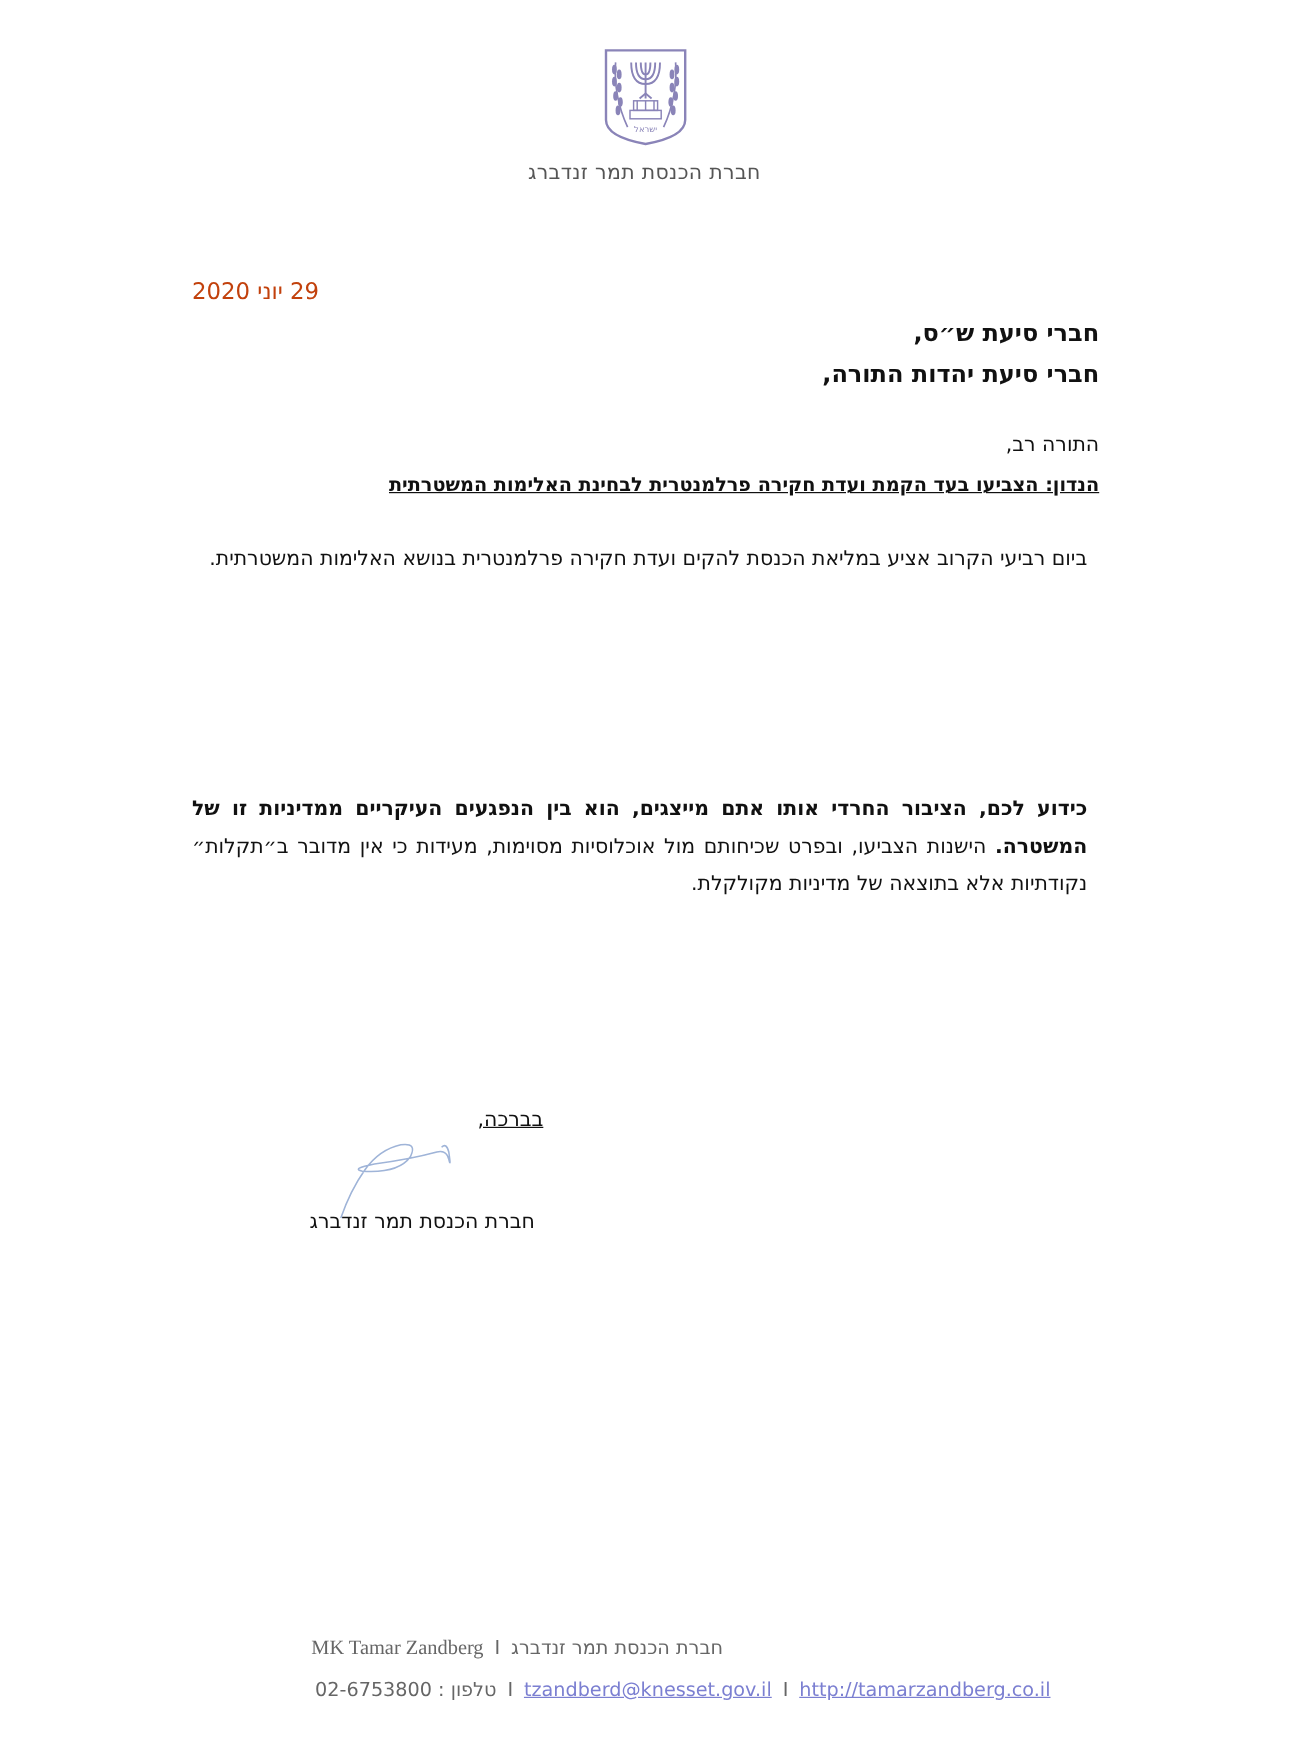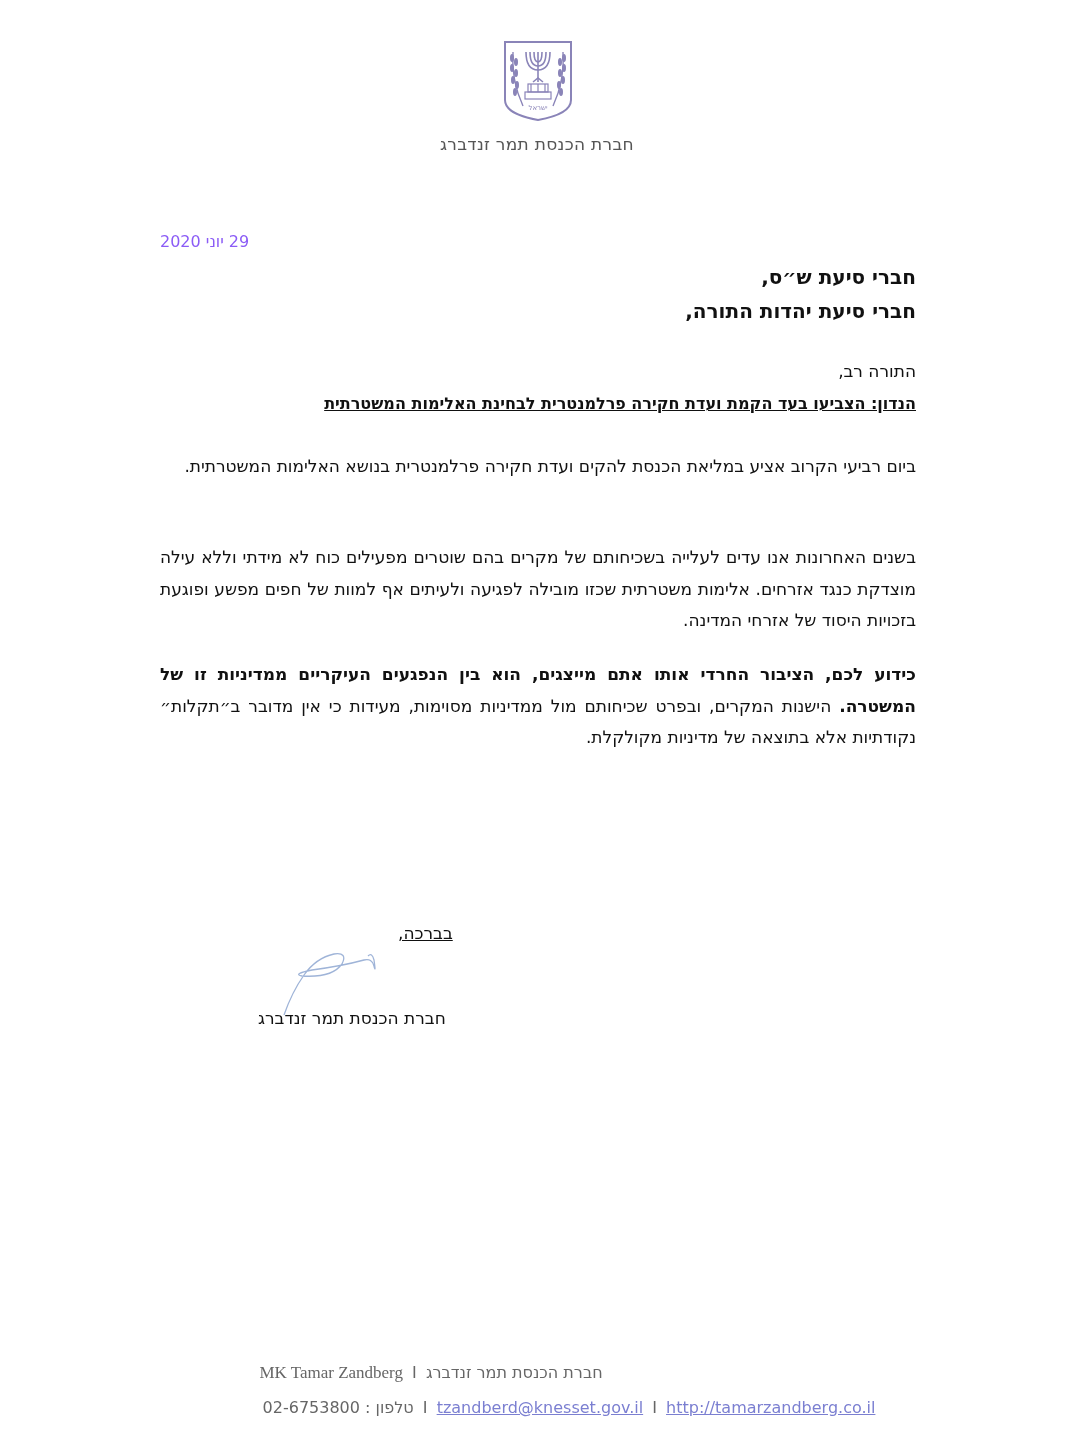--- a/index.html
+++ b/index.html
@@ -38,24 +38,24 @@
       direction: rtl;
       font-size: 17px;
       color: #555555;
       letter-spacing: 0.3px;
     }
     
     .date {
       position: absolute;
       left: 160px;
       top: 232px;
-      font-size: 16px;
+      font-size: 19px;
       direction: rtl;
       unicode-bidi: plaintext;
-      color: #8b5cf6;
+      color: #c2410c;
     }
     .recipients {
       position: absolute;
       right: 158px;
       top: 260px;
       direction: rtl;
       text-align: right;
       font-weight: bold;
       font-size: 20px;
       line-height: 34px;
@@ -73,21 +73,21 @@
       top: 394px;
       direction: rtl;
       font-size: 16px;
       font-weight: bold;
       text-decoration: underline;
       margin-left: 34px;
     }
     .body {
       position: absolute;
       left: 160px;
-      right: 158px;
+      right: 168px;
       direction: rtl;
       text-align: justify;
       text-align-last: right;
       font-size: 17px;
       line-height: 31.5px;
     }
     .p1 { top: 451px; }
     .p2 { top: 542px; }
     .p3 { top: 659px; }
     .p4 { top: 775px; }
@@ -201,23 +201,22 @@
     <div>חברי  סיעת ש״ס,</div>
     <div>חברי סיעת יהדות התורה,</div>
   </div>
 
   <div class="greeting">התורה רב,</div>
 
   <div class="subject">הנדון: הצביעו בעד הקמת ועדת חקירה פרלמנטרית לבחינת האלימות המשטרתית</div>
 
   <div class="body p1">ביום רביעי הקרוב אציע במליאת הכנסת להקים ועדת חקירה פרלמנטרית בנושא האלימות המשטרתית.</div>
 
-  <div class="body p2">בשנים האחרונות אנו עדים לעלייה בשכיחותם של מקרים בהם שוטרים מפעילים כוח לא מידתי וללא עילה מוצדקת כנגד אזרחים. אלימות משטרתית שכזו מובילה לפגיעה ולעיתים אף למוות של חפים מפשע ופוגעת בזכויות היסוד של אזרחי המדינה.</div>
-
-  <div class="body p3"><b>כידוע לכם, הציבור החרדי אותו אתם מייצגים, הוא בין הנפגעים העיקריים ממדיניות זו של המשטרה.</b><span> הישנות המקרים, ובפרט שכיחותם מול ממדיניות מסוימות, מעידות כי אין מדובר ב״תקלות״ נקודתיות אלא בתוצאה של מדיניות מקולקלת.</span></div>
+
+  <div class="body p3"><b>כידוע לכם, הציבור החרדי אותו אתם מייצגים, הוא בין הנפגעים העיקריים ממדיניות זו של המשטרה.</b><span> הישנות הצביעו, ובפרט שכיחותם מול אוכלוסיות מסוימות, מעידות כי אין מדובר ב״תקלות״ נקודתיות אלא בתוצאה של מדיניות מקולקלת.</span></div>
 
 
   <div class="closing">בברכה,</div>
 
   <div class="signature">
     <svg width="120" height="90" viewBox="0 0 120 90">
       <path d="M12 85 Q20 62 32 45 Q44 28 62 24 Q76 22 70 34 Q60 48 30 46 Q20 44 40 40 Q70 36 92 30 Q100 28 102 36 Q104 44 102 30 Q100 22 96 26" fill="none" stroke="#9fb4d8" stroke-width="1.3"></path>
     </svg>
   </div>
 

